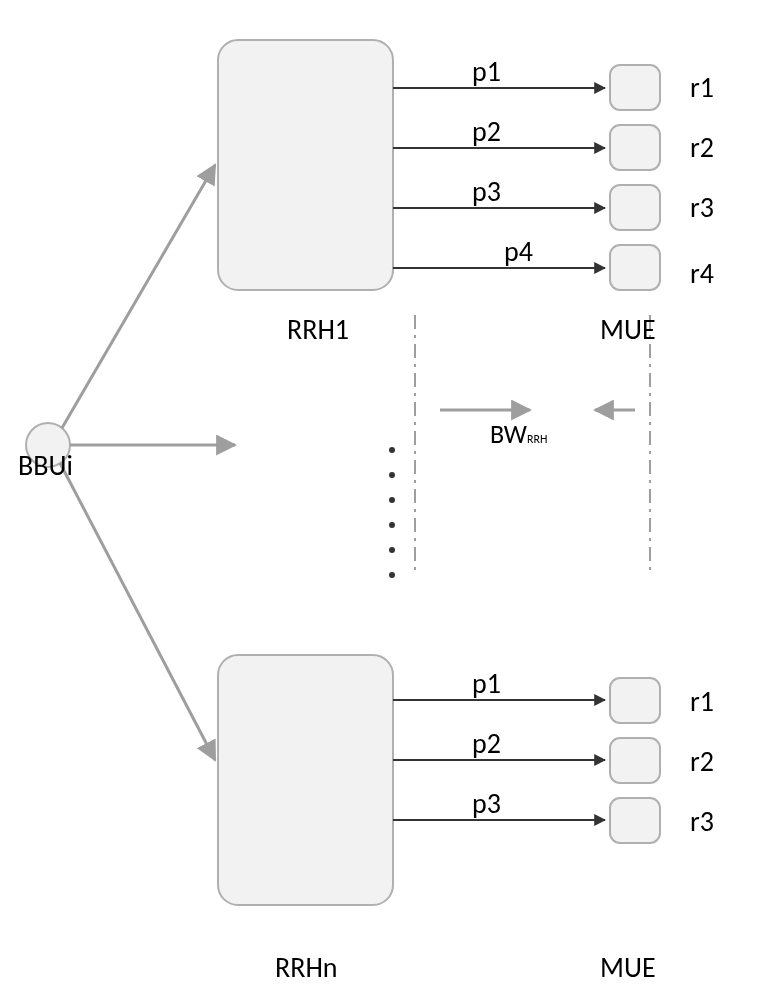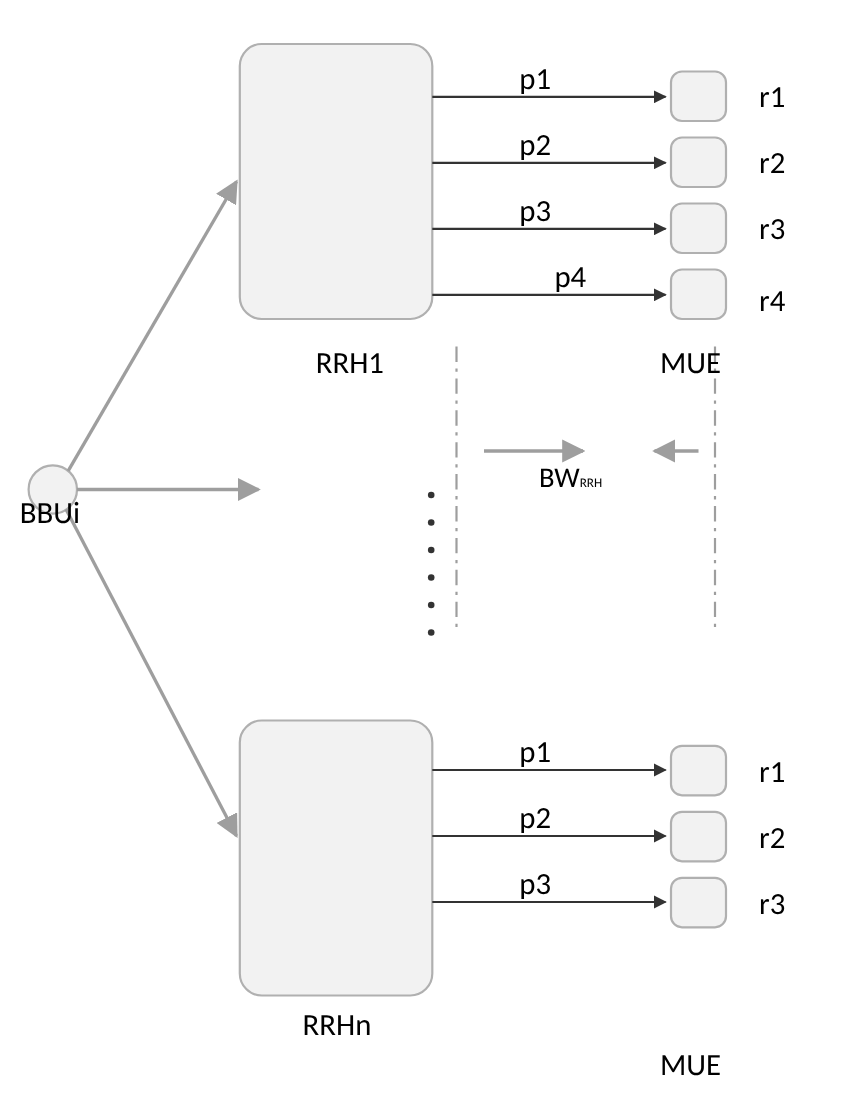--- a/index.html
+++ b/index.html
@@ -86,21 +86,21 @@
 
 <div class="label" style="left:690px; top:70px;">r1</div>
 <div class="label" style="left:690px; top:130px;">r2</div>
 <div class="label" style="left:690px; top:190px;">r3</div>
 <div class="label" style="left:690px; top:256px;">r4</div>
 
 <div class="label bw-label" style="left:490px; top:418px;">
   <span>BW</span><span class="bw-sub">RRH</span>
 </div>
 
-<div class="label" style="left:275px; top:914px;">RRHn</div>
+<div class="label" style="left:275px; top:950px;">RRHn</div>
 <div class="label" style="left:600px; top:950px;">MUE</div>
 
 <div class="label" style="left:472px; top:666px;">p1</div>
 <div class="label" style="left:472px; top:726px;">p2</div>
 <div class="label" style="left:472px; top:786px;">p3</div>
 
 <div class="label" style="left:690px; top:684px;">r1</div>
 <div class="label" style="left:690px; top:744px;">r2</div>
 <div class="label" style="left:690px; top:804px;">r3</div>
 

